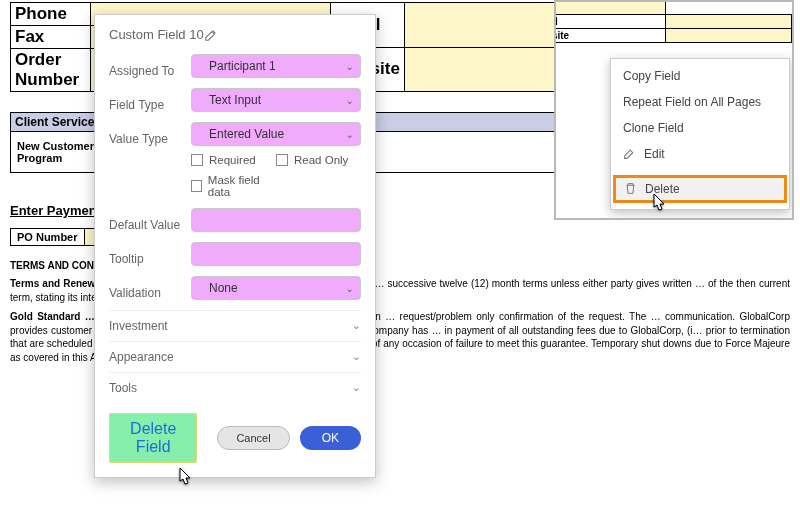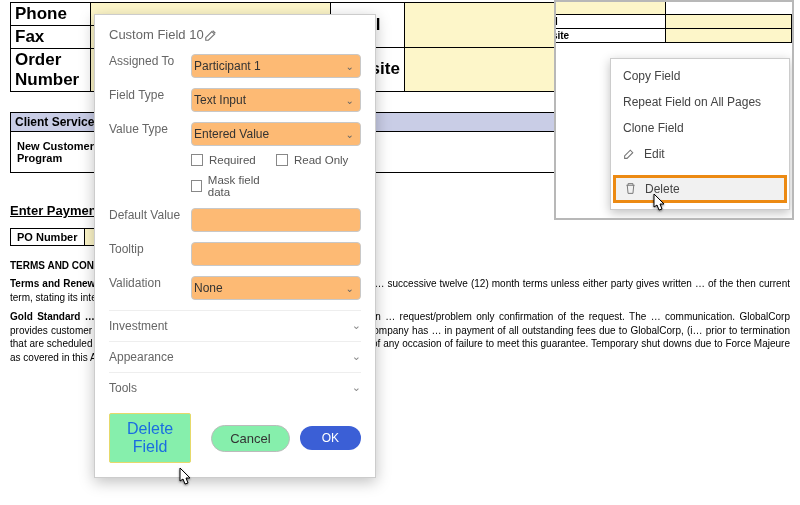--- a/index.html
+++ b/index.html
@@ -72,56 +72,56 @@
     width: 282px;
     background: #fff;
     border: 1px solid #ccc;
     box-shadow: 0 4px 14px rgba(0,0,0,.25);
     padding: 12px 14px 14px 14px;
     font-size: 12px;
     color: #444;
   }
   .dialog .title-row { display: flex; align-items: flex-end; color: #666; font-size: 13px; margin-bottom: 12px; }
   .dialog .pencil { width: 14px; height: 14px; }
-  .dlg-row { display: flex; align-items: flex-start; margin-bottom: 10px; }
+  .dlg-row { display: flex; align-items: flex-end; margin-bottom: 10px; }
   .dlg-row .dlg-lbl { width: 82px; color: #666; font-size: 12px; }
   .dlg-row .dlg-ctrl { flex: 1; }
   .dlg-select, .dlg-input {
     width: 100%;
     border: 1px solid #c8c8c8;
     border-radius: 4px;
-    padding: 4px 22px 4px 2px;
+    padding: 4px 22px 4px 17px;
     font-size: 12px;
     color: #333;
-    background: #fdba74;
+    background: #f0abfc;
     position: relative;
   }
   .dlg-select { position: relative; display: flex; align-items: center; }
   .dlg-select .chev { position: absolute; right: 6px; color: #666; font-size: 10px; }
   .chk-grid { display: grid; grid-template-columns: 1fr 1fr; row-gap: 8px; padding-left: 82px; margin: -2px 0 10px 0; font-size: 11.5px; color: #555;}
   .chk-grid label { display: flex; align-items: center; gap: 6px; }
   .chk-box { width: 12px; height: 12px; border: 1px solid #888; display: inline-block; }
   .accordion { border-top: 1px solid #eee; padding: 8px 0; display: flex; justify-content: space-between; color: #666; cursor: pointer; }
   .accordion .chev { font-size: 11px; color: #888; }
   .dlg-footer { display: flex; align-items: center; gap: 10px; margin-top: 10px; }
   .btn-del {
     background: #86efac;
     border: 1px solid #e6d96a;
     border-radius: 2px;
     padding: 6px 10px;
     color: #1a6de0;
     font-size: 16px;
     cursor: pointer;
   }
   .btn-cancel {
-    background: #86efac;
+    background: #e5e5e5;
     border: 1px solid #bbb;
     border-radius: 14px;
     padding: 5px 18px;
-    font-size: 13px;
+    font-size: 11px;
     color: #333;
     cursor: pointer;
   }
   .btn-ok {
     background: #3b5fd6;
     border: none;
     border-radius: 14px;
     padding: 5px 22px;
     font-size: 12px;
     color: #fff;

